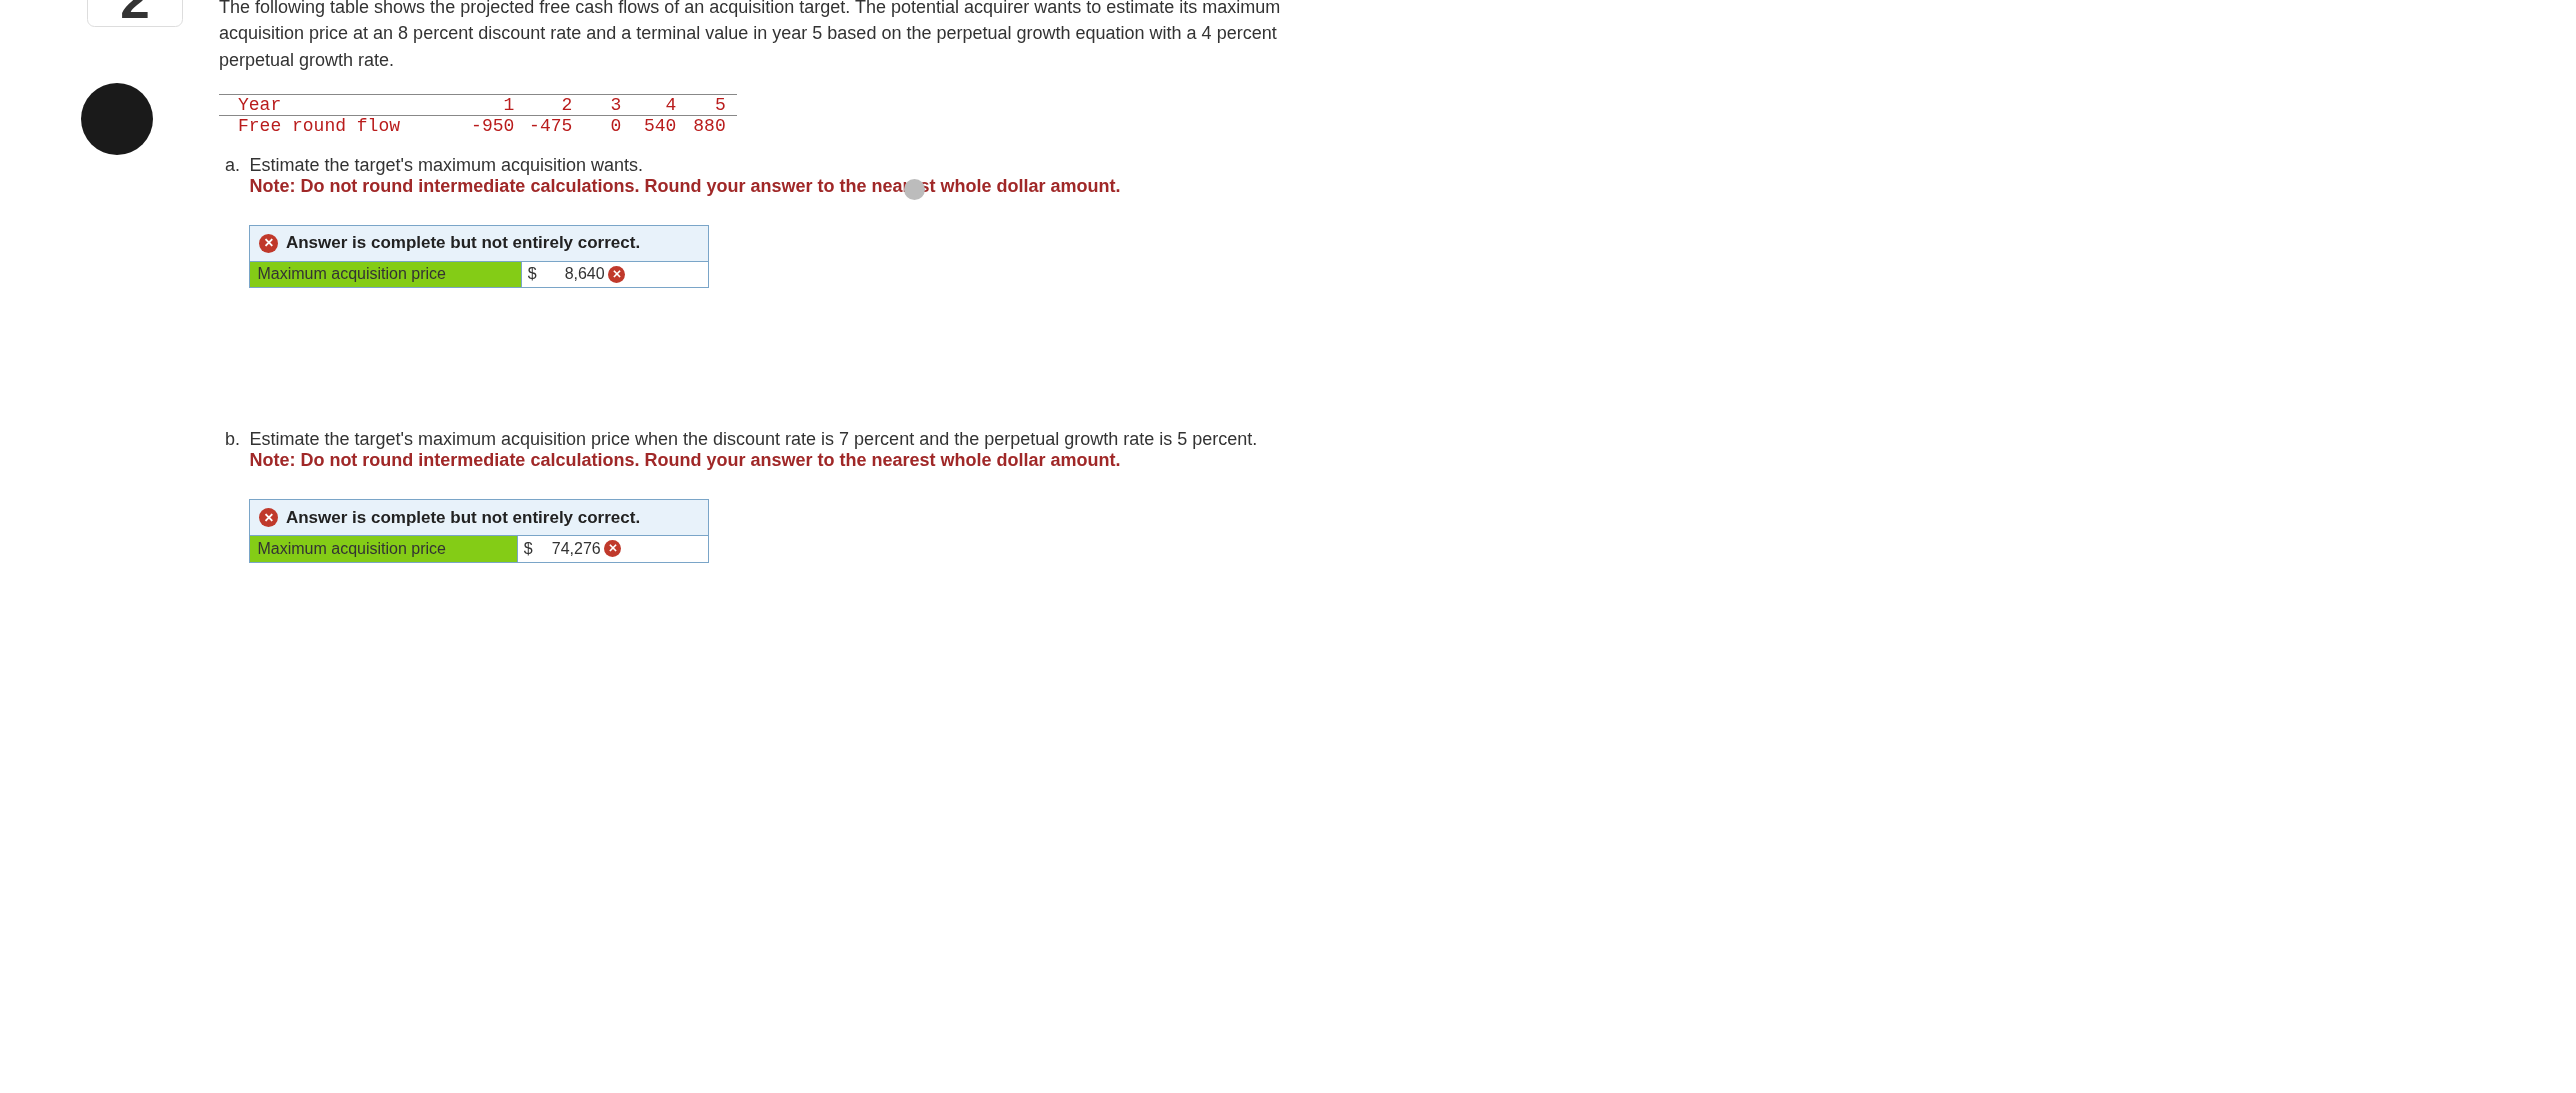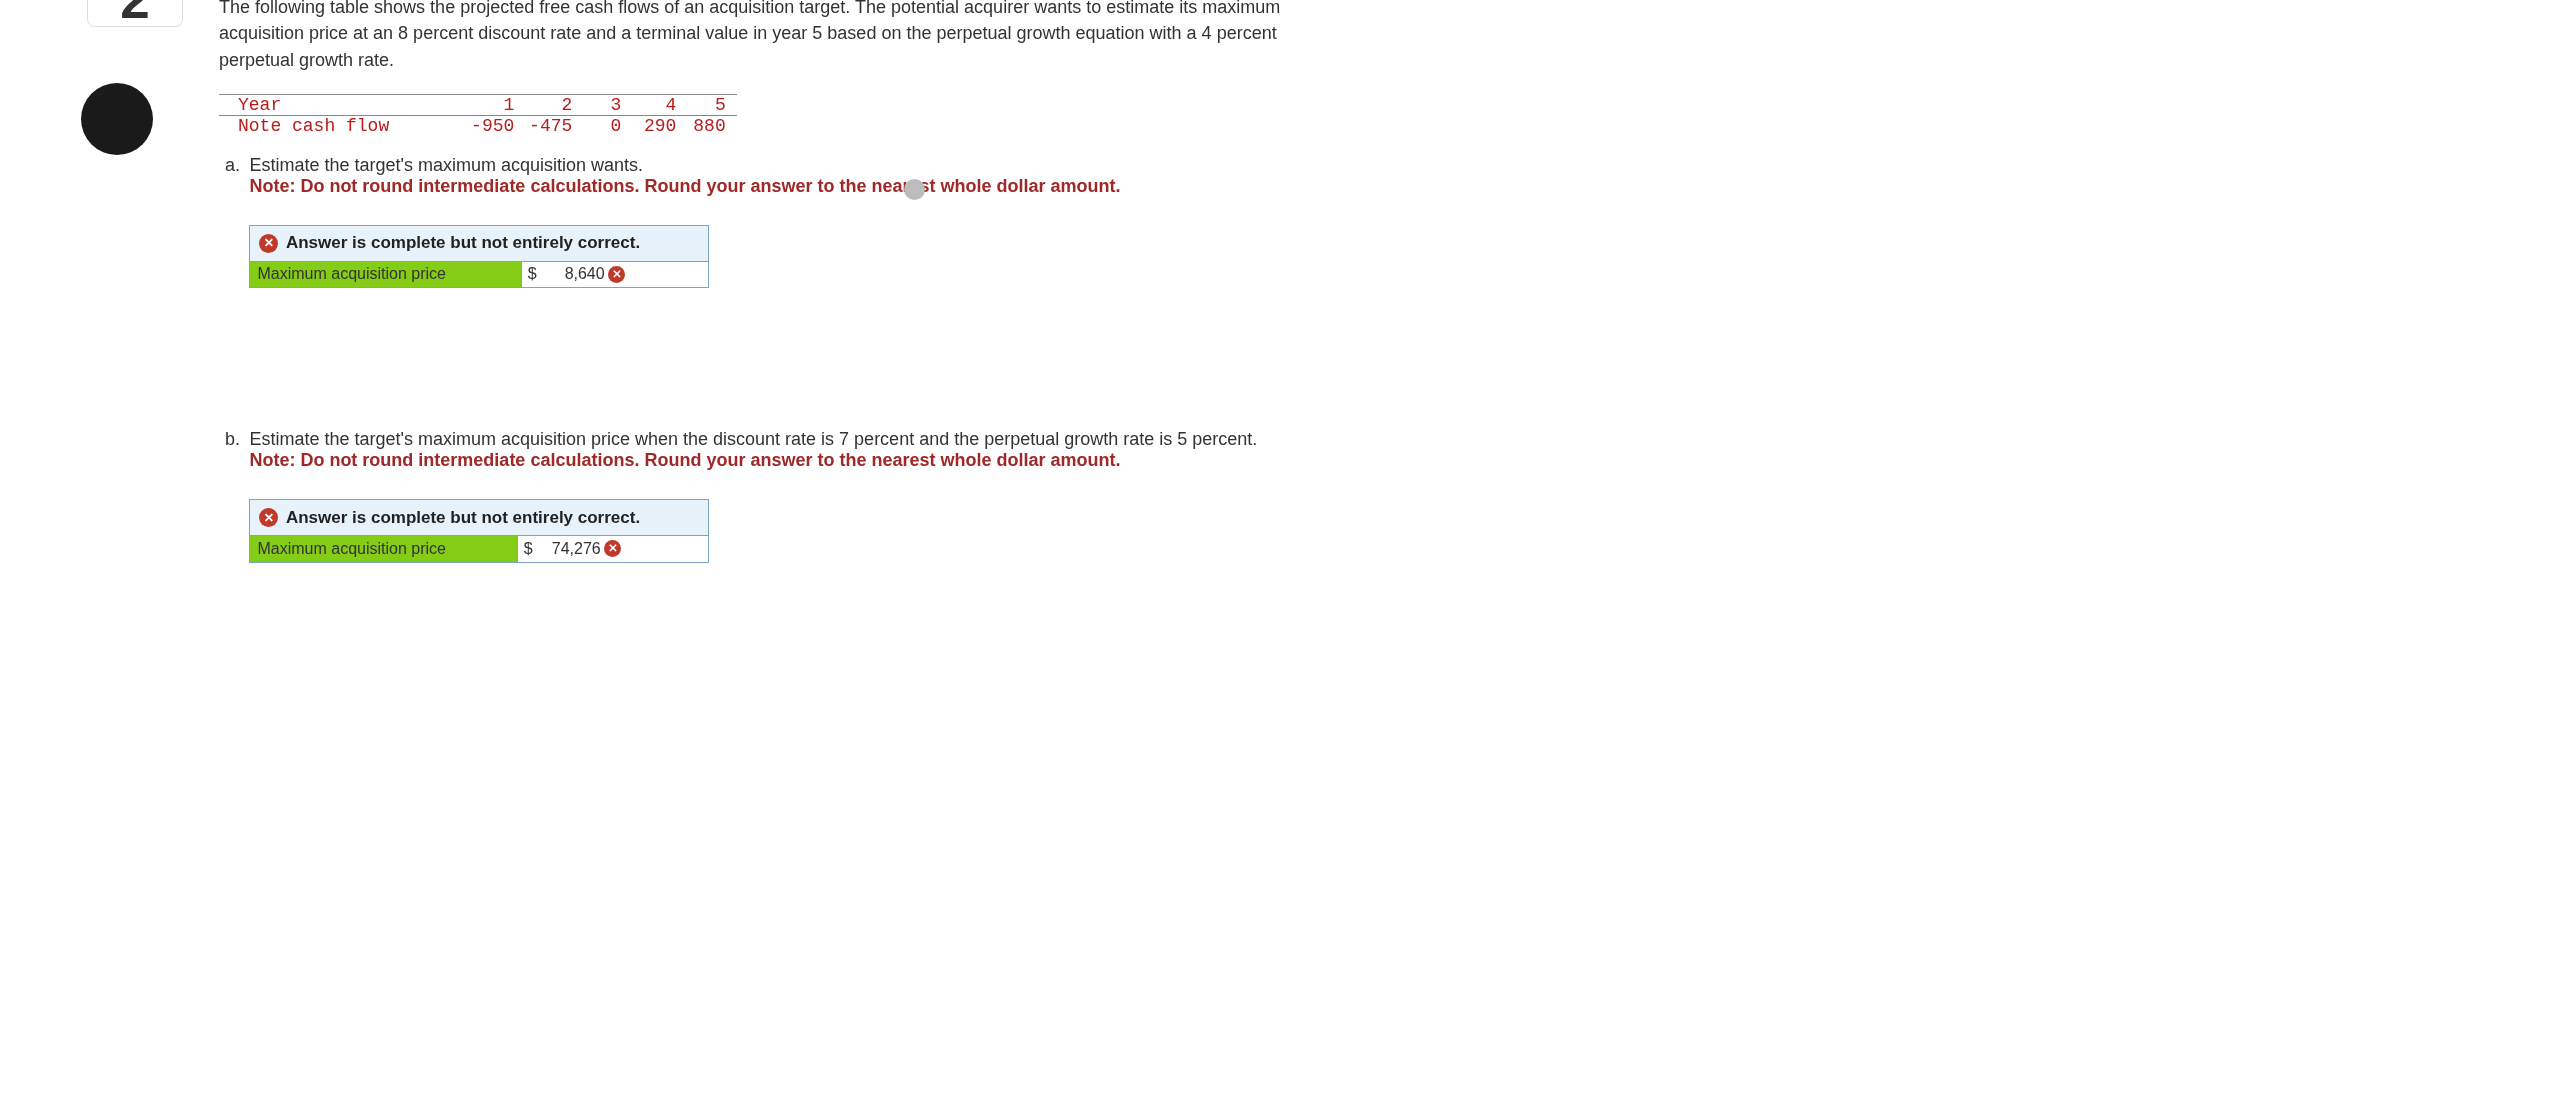--- a/index.html
+++ b/index.html
@@ -182,25 +182,25 @@
     <tbody>
         <tr class="hdr">
       <td class="label-cell">Year</td>
       <td class="num-cell y1">1</td>
       <td class="num-cell y2">2</td>
       <td class="num-cell y3">3</td>
       <td class="num-cell y4">4</td>
       <td class="num-cell y5">5</td>
     </tr>
     <tr>
-      <td class="label-cell">Note cash flow</td>
+      <td class="label-cell">Free round flow</td>
       <td class="num-cell y1">-950</td>
       <td class="num-cell y2">-475</td>
       <td class="num-cell y3">0</td>
-      <td class="num-cell y4">290</td>
+      <td class="num-cell y4">540</td>
       <td class="num-cell y5">880</td>
     </tr>
   </tbody>
     </table>
 
   <div class="grey-dot"></div>
 
   <div class="part">
     <div class="part-label">a.</div>
     <div class="part-body">

